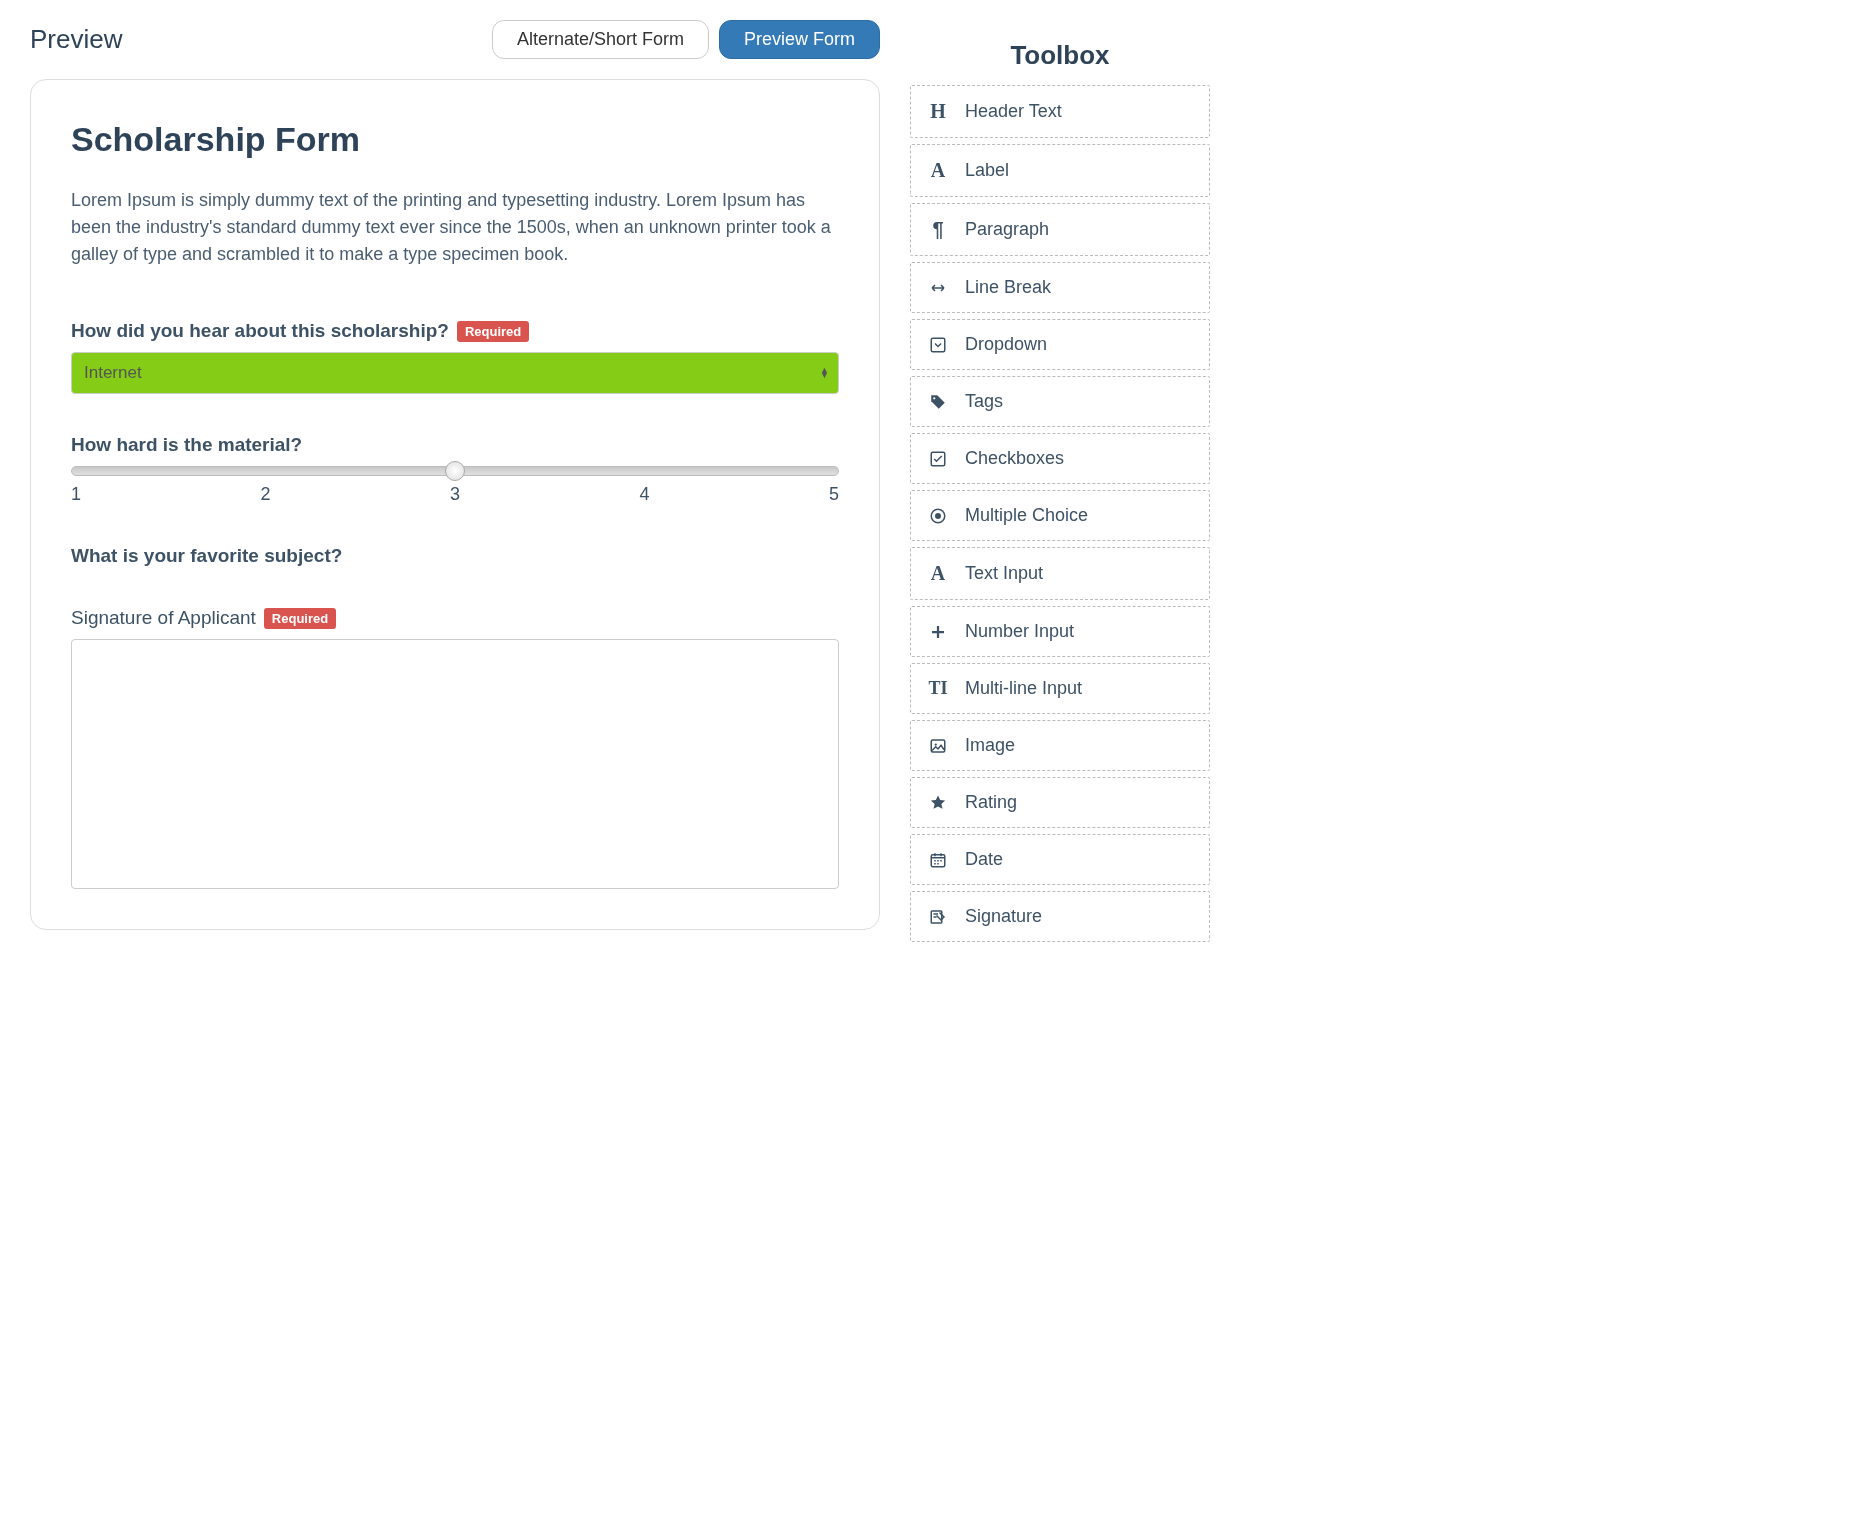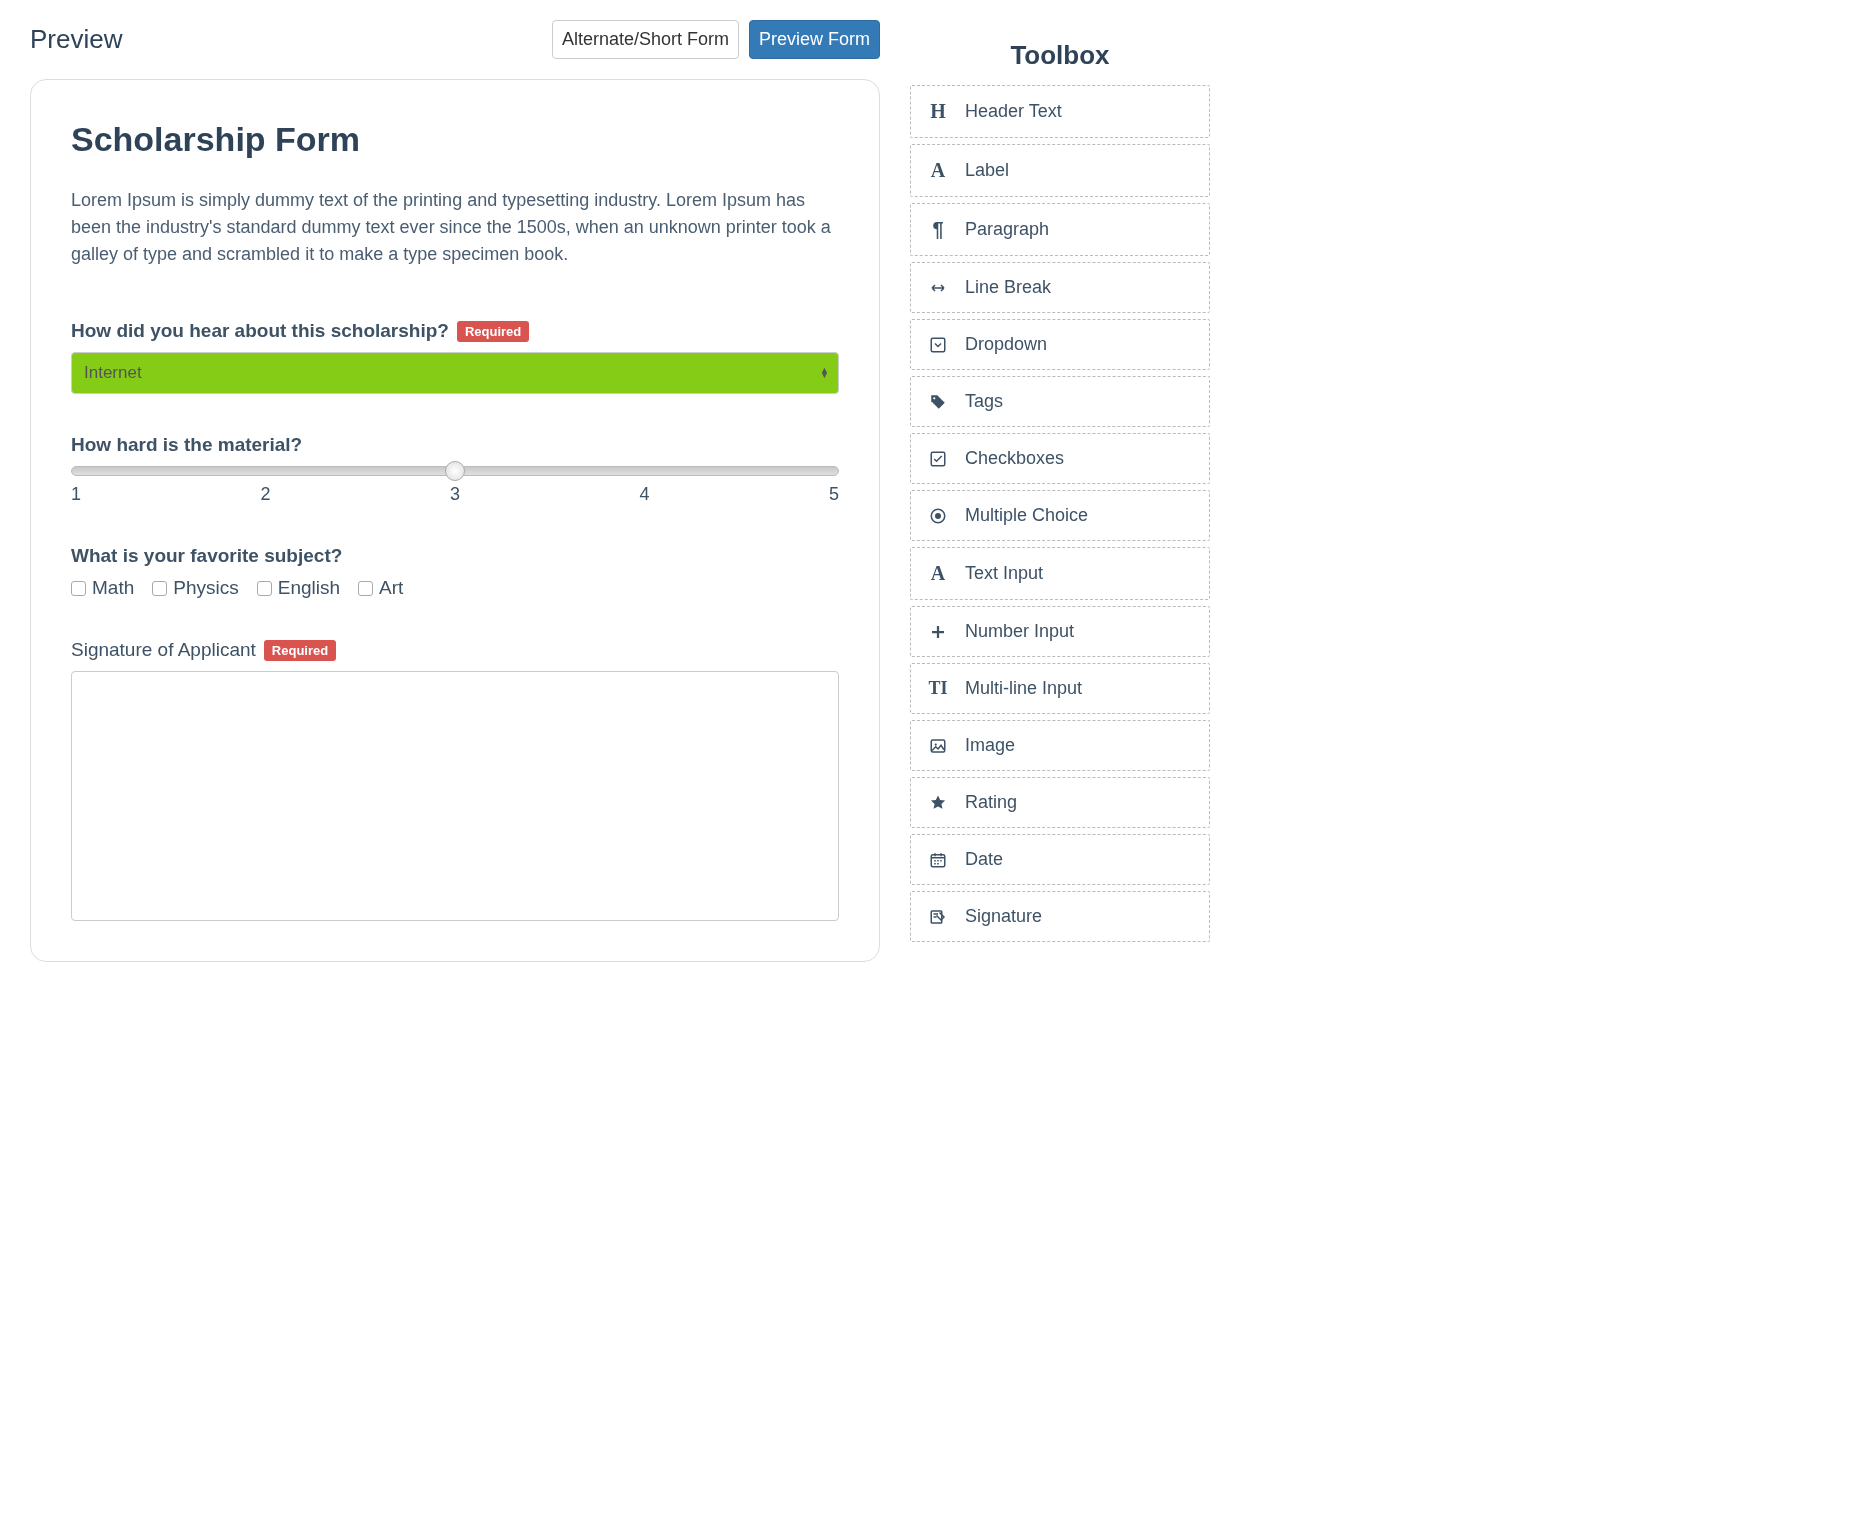--- a/index.html
+++ b/index.html
@@ -9,21 +9,21 @@
   color: #3e5266;
   padding: 20px 30px;
 }
 .container { display: flex; gap: 30px; max-width: 1180px; }
 .left-col { flex: 1; min-width: 0; }
 .right-col { width: 300px; flex-shrink: 0; }
 
 .header-row { display: flex; align-items: center; justify-content: space-between; margin-bottom: 20px; }
 .preview-title { font-size: 26px; font-weight: 400; color: #2f4358; }
 .header-buttons { display: flex; gap: 10px; }
-.btn { display: inline-block; padding: 8px 9px; font-size: 18px; border-radius: 4px; cursor: pointer; border: 1px solid transparent; }
+.btn { display: inline-block; padding: 8px 24px; font-size: 18px; border-radius: 12px; cursor: pointer; border: 1px solid transparent; }
 .btn-default { background: #fff; color: #333; border-color: #ccc; }
 .btn-primary { background: #337ab7; color: #fff; border-color: #2e6da4; }
 
 .form-panel { border: 1px solid #ddd; border-radius: 16px; padding: 40px; background: #fff; }
 .form-title { font-size: 34px; font-weight: 600; color: #2f4358; margin-bottom: 28px; }
 .form-desc { font-size: 18px; color: #4a5d71; line-height: 1.5; margin-bottom: 52px; }
 
 .field-group { margin-bottom: 40px; }
 .field-label { font-size: 19px; font-weight: 600; color: #3e5266; margin-bottom: 10px; display: flex; align-items: center; gap: 8px; }
 .field-label.light { font-weight: 400; }
@@ -94,38 +94,20 @@
           <span>3</span>
           <span>4</span>
           <span>5</span>
         </div>
       </div>
 
       <div class="field-group">
         <div class="field-label">
           <span>What is your favorite subject?</span>
         </div>
-        <div class="checkbox-row">
-          <label class="checkbox-item">
-            <span class="checkbox-box"></span>
-            <span>Math</span>
-          </label>
-          <label class="checkbox-item">
-            <span class="checkbox-box"></span>
-            <span>Physics</span>
-          </label>
-          <label class="checkbox-item">
-            <span class="checkbox-box"></span>
-            <span>English</span>
-          </label>
-          <label class="checkbox-item">
-            <span class="checkbox-box"></span>
-            <span>Art</span>
-          </label>
-        </div>
       </div>
 
       <div class="field-group" style="margin-bottom:0">
         <div class="field-label light">
           <span>Signature of Applicant</span>
           <span class="badge-required">Required</span>
         </div>
         <div class="signature-box"></div>
       </div>
     </div>

